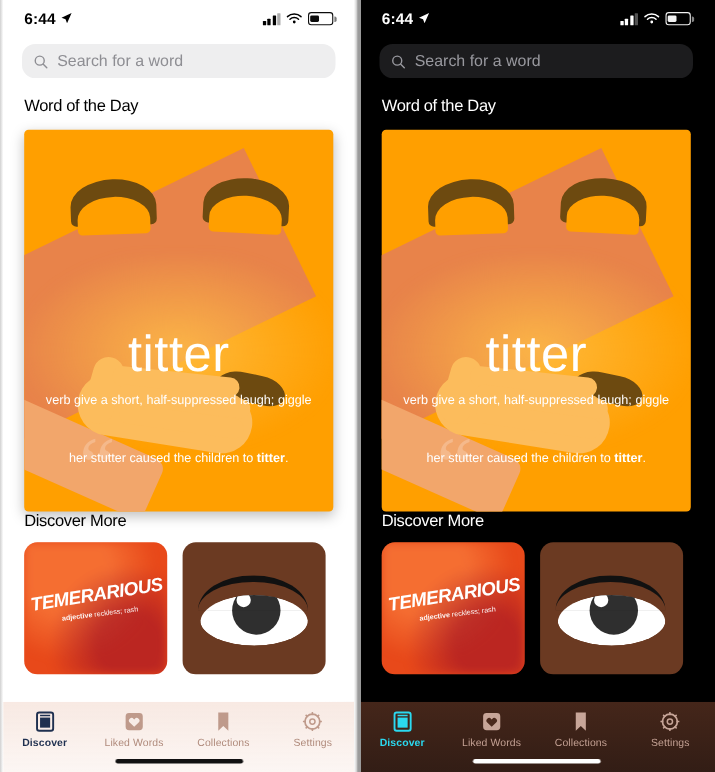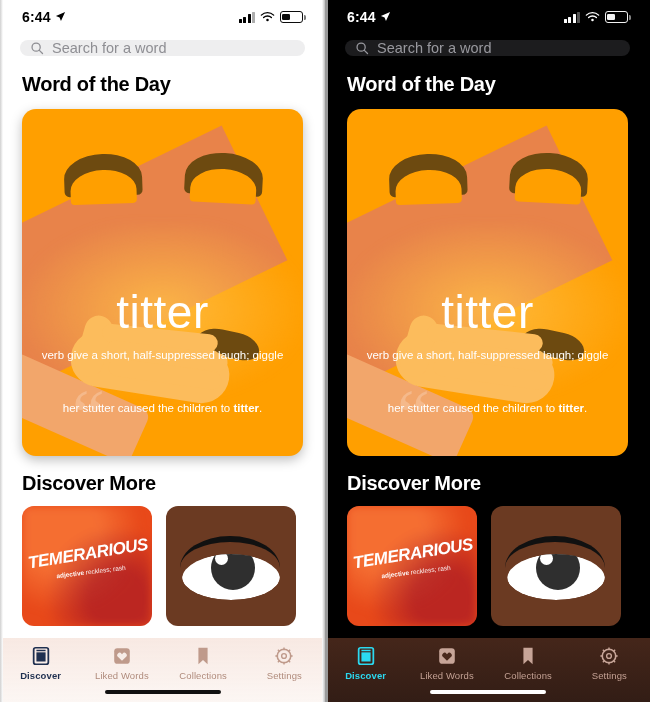--- a/index.html
+++ b/index.html
@@ -42,43 +42,43 @@
   .bars i:nth-child(1){ height:4px; }
   .bars i:nth-child(2){ height:6px; }
   .bars i:nth-child(3){ height:8.5px; }
   .bars i:nth-child(4){ height:11px; opacity:.32; }
   .batt{ position:relative; width:23px; height:11.5px; border:1.4px solid currentColor; border-radius:3px; opacity:.95; }
   .batt::after{ content:""; position:absolute; right:-3.6px; top:3px; width:2px; height:5px; background:currentColor; border-radius:0 1.5px 1.5px 0; opacity:.55; }
   .batt i{ position:absolute; left:1.3px; top:1.3px; bottom:1.3px; width:36%; background:currentColor; border-radius:1.3px; }
 
   
   .search{
-    margin:6px 20px 0; height:16px; border-radius:12px;
+    margin:6px 20px 0; height:31px; border-radius:12px;
     display:flex; align-items:center; gap:8px; padding:0 10px;
   }
   .light .search{ background:#eeeeef; }
   .dark  .search{ background:#1c1c1e; }
   .search .ph{ font-size:14.5px; }
   .light .search .ph{ color:#8e8e93; }
   .dark  .search .ph{ color:#98989e; }
   .mag{ flex:none; }
   .light .mag{ color:#8e8e93; }
   .dark  .mag{ color:#98989e; }
 
   
-  .sec-title{ font-size:20px; font-weight:bold; letter-spacing:-.3px; padding:0 22px; }
+  .sec-title{ font-size:15px; font-weight:normal; letter-spacing:-.3px; padding:0 22px; }
   .light .sec-title{ color:#000; }
   .dark  .sec-title{ color:#fff; }
   .wotd-title{ margin-top:17px; }
-  .dm-title{ margin-top:16px; }
+  .dm-title{ }
 
   
   .card-wrap{ padding:0 22px; margin-top:13px; }
   .card{
-    position:relative; height:347px; border-radius:14px; overflow:hidden;
+    position:relative; height:347px; border-radius:4px; overflow:hidden;
     background:#ff9f00;
   }
   .light .card{ box-shadow:0 4px 12px rgba(0,0,0,.26); }
 
   .band{
     position:absolute; left:-70px; top:148px; width:300px; height:150px;
     background:#e8834a; transform:rotate(-26deg); transform-origin:left top;
   }
   .glow{
     position:absolute; left:-10%; top:33%; width:120%; height:55%;

